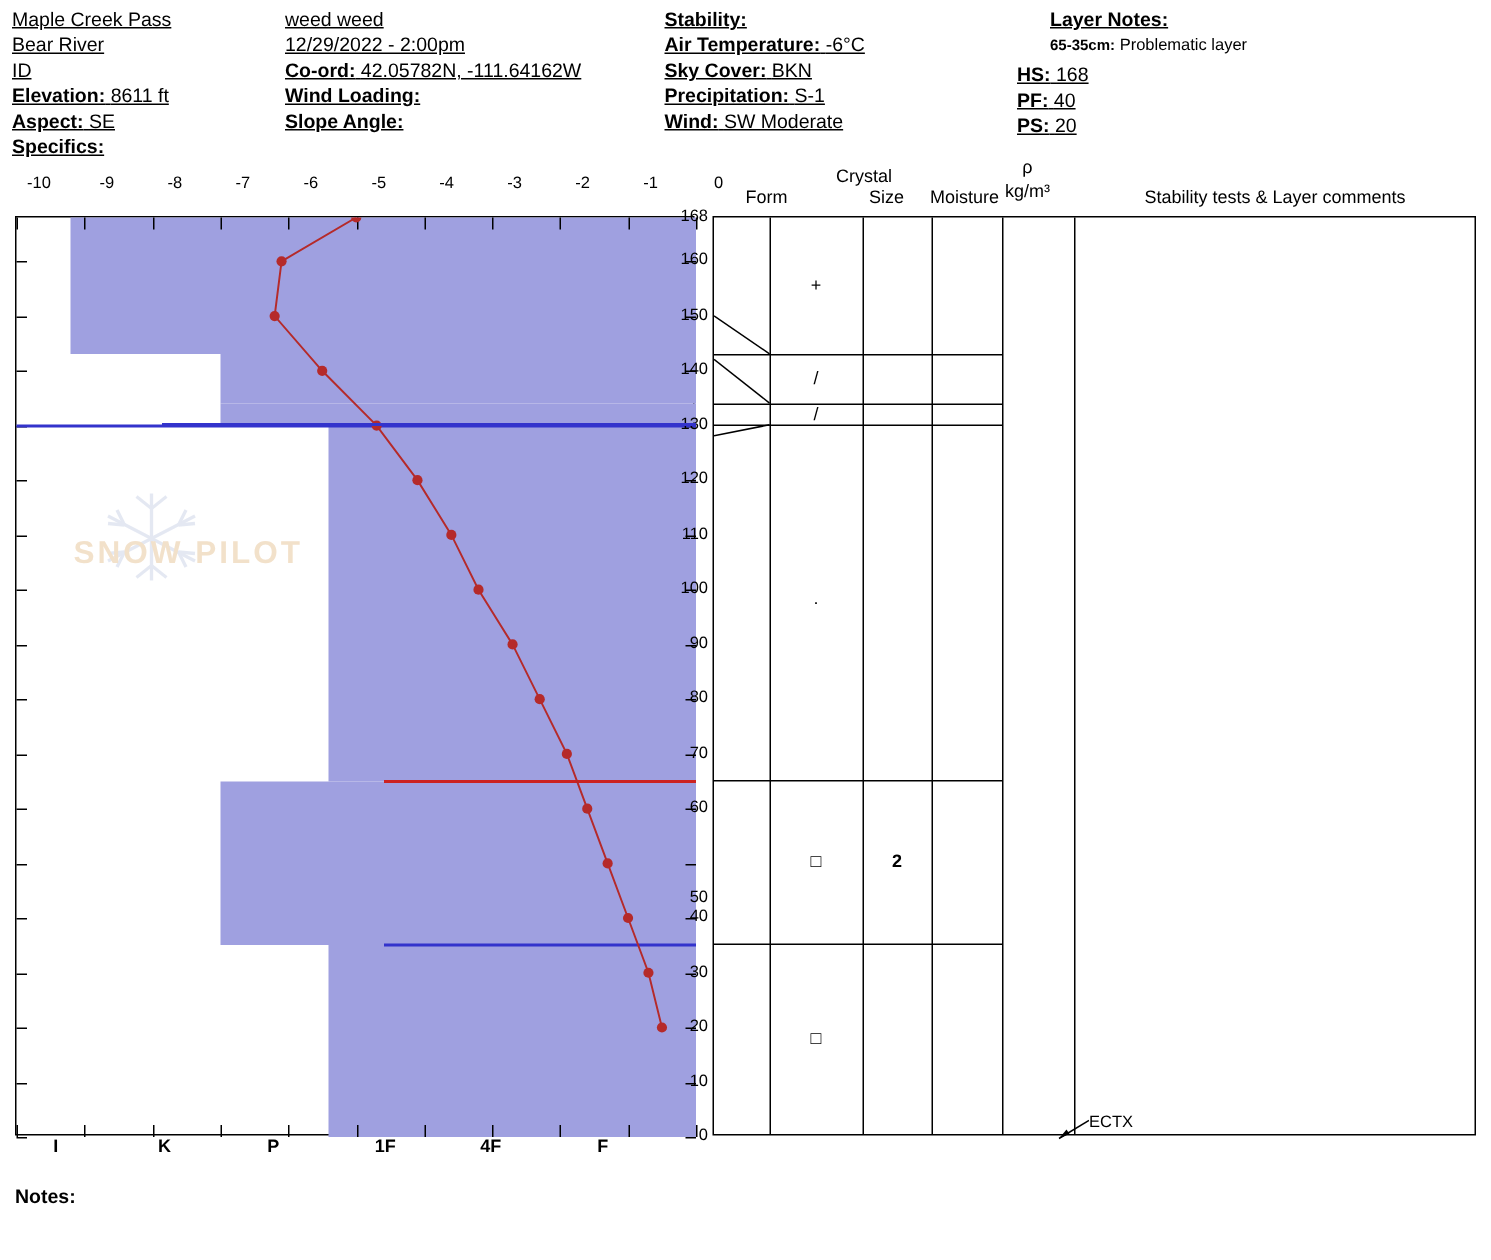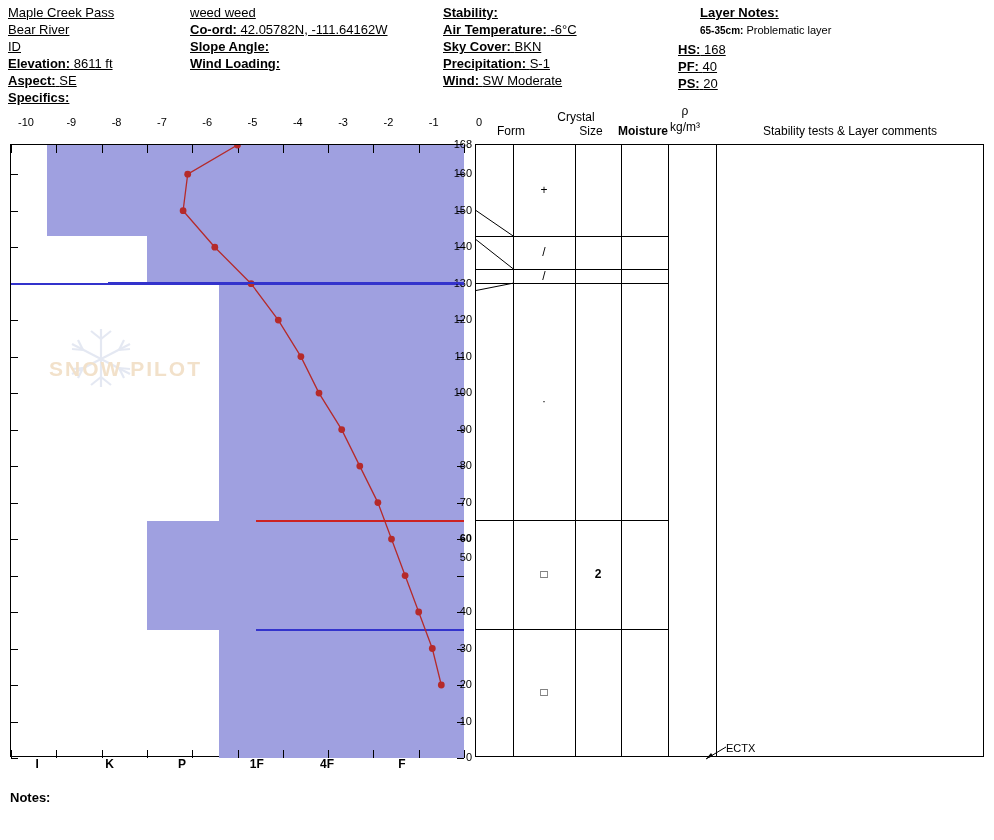--- a/index.html
+++ b/index.html
@@ -89,23 +89,24 @@
     <div class="row">Maple Creek Pass</div>
     <div class="row">Bear River</div>
     <div class="row">ID</div>
     <div class="row"><span class="lbl">Elevation:</span> <span class="val">8611 ft</span></div>
     <div class="row"><span class="lbl">Aspect:</span> <span class="val">SE</span></div>
     <div class="row"><span class="lbl">Specifics:</span></div>
   </div>
 
   <div class="col" id="col-b">
     <div class="row">weed weed</div>
+    <div class="row">12/29/2022 - 2:00pm</div>
     <div class="row"><span class="lbl">Co-ord:</span> <span class="val">42.05782N, -111.64162W</span></div>
+    <div class="row"><span class="lbl">Wind Loading:</span> <span class="val"></span></div>
     <div class="row"><span class="lbl">Slope Angle:</span> <span class="val"></span></div>
-    <div class="row"><span class="lbl">Wind Loading:</span> <span class="val"></span></div>
   </div>
 
   <div class="col" id="col-c">
     <div class="row"><span class="lbl">Stability:</span> <span class="val"></span></div>
     <div class="row"><span class="lbl">Air Temperature:</span> <span class="val">-6°C</span></div>
     <div class="row"><span class="lbl">Sky Cover:</span> <span class="val">BKN</span></div>
     <div class="row"><span class="lbl">Precipitation:</span> <span class="val">S-1</span></div>
     <div class="row"><span class="lbl">Wind:</span> <span class="val">SW  Moderate</span></div>
   </div>
 
@@ -134,21 +135,21 @@
     <span style="left: 281.8px;">-4</span>
     <span style="left: 327.1px;">-3</span>
     <span style="left: 372.4px;">-2</span>
     <span style="left: 417.7px;">-1</span>
     <span style="left: 463px;">0</span>
   </div>
 
 <div class="coltitle" style="left:512px; top:110px; width:128px;">Crystal</div>
 <div class="coltitle" style="left:488px; top:124px; width:46px;">Form</div>
 <div class="coltitle" style="left:568px; top:124px; width:46px;">Size</div>
-<div class="coltitle" style="left:612px; top:124px; width:62px;font-weight:bold;">Moisture</div>
+<div class="coltitle" style="left:612px; top:124px; width:62px;">Moisture</div>
 <div class="coltitle" style="left:660px; top:104px; width:50px;">ρ</div>
 <div class="coltitle" style="left:660px; top:120px; width:50px;">kg/m³</div>
 <div class="coltitle" style="left:715px; top:124px; width:270px;">Stability tests &amp; Layer comments</div>
 
 <div id="plot">
   <div id="density-area">
       <div class="dbar" style="left: 36.24px; top: 0px; height: 91.2202px; width: 416.76px;"></div>
       <div class="dbar" style="left: 135.9px; top: 91.2202px; height: 32.8393px; width: 317.1px;"></div>
       <div class="dbar" style="left: 135.9px; top: 124.06px; height: 14.5952px; width: 317.1px;"></div>
       <div class="dbar" style="left: 208.38px; top: 138.655px; height: 237.173px; width: 244.62px;"></div>
@@ -256,22 +257,22 @@
     <div class="wmtext">SNOW PILOT</div>
   </div>
 </div>
 
 <div id="depth-col">
     <div class="d" style="top: 613px;">0</div>
     <div class="d" style="top: 576.512px;">10</div>
     <div class="d" style="top: 540.024px;">20</div>
     <div class="d" style="top: 503.536px;">30</div>
     <div class="d" style="top: 467.048px;">40</div>
-    <div class="d" style="top: 413px; padding-left: 10px;">50</div>
-    <div class="d" style="top: 394.071px; font-weight: bold;">60</div>
+    <div class="d" style="top: 454px; padding-left: 10px;">50</div>
+    <div class="d" style="top: 394.071px;">60</div>
     <div class="d" style="top: 357.583px;">70</div>
     <div class="d" style="top: 321.095px;">80</div>
     <div class="d" style="top: 284.607px;">90</div>
     <div class="d" style="top: 248.119px;">100</div>
     <div class="d" style="top: 211.631px;">110</div>
     <div class="d" style="top: 175.143px;">120</div>
     <div class="d" style="top: 138.655px;">130</div>
     <div class="d" style="top: 102.167px;">140</div>
     <div class="d" style="top: 65.6786px;">150</div>
     <div class="d" style="top: 29.1905px;">160</div>

